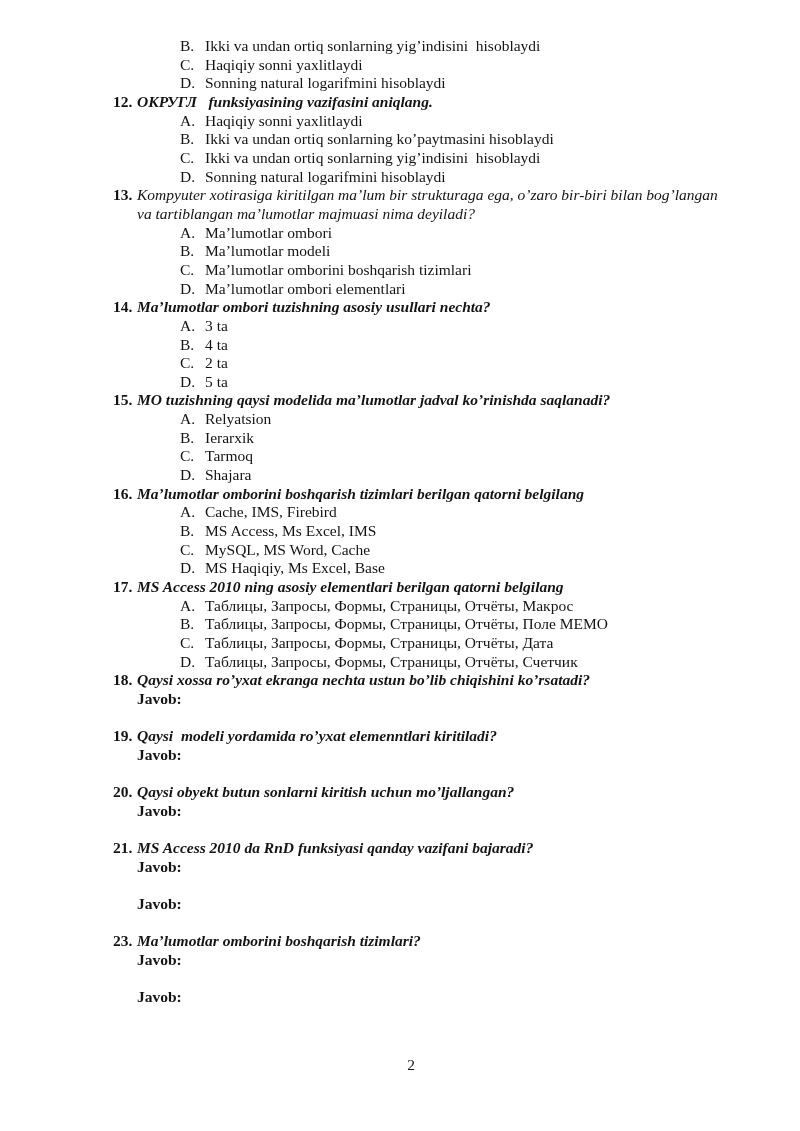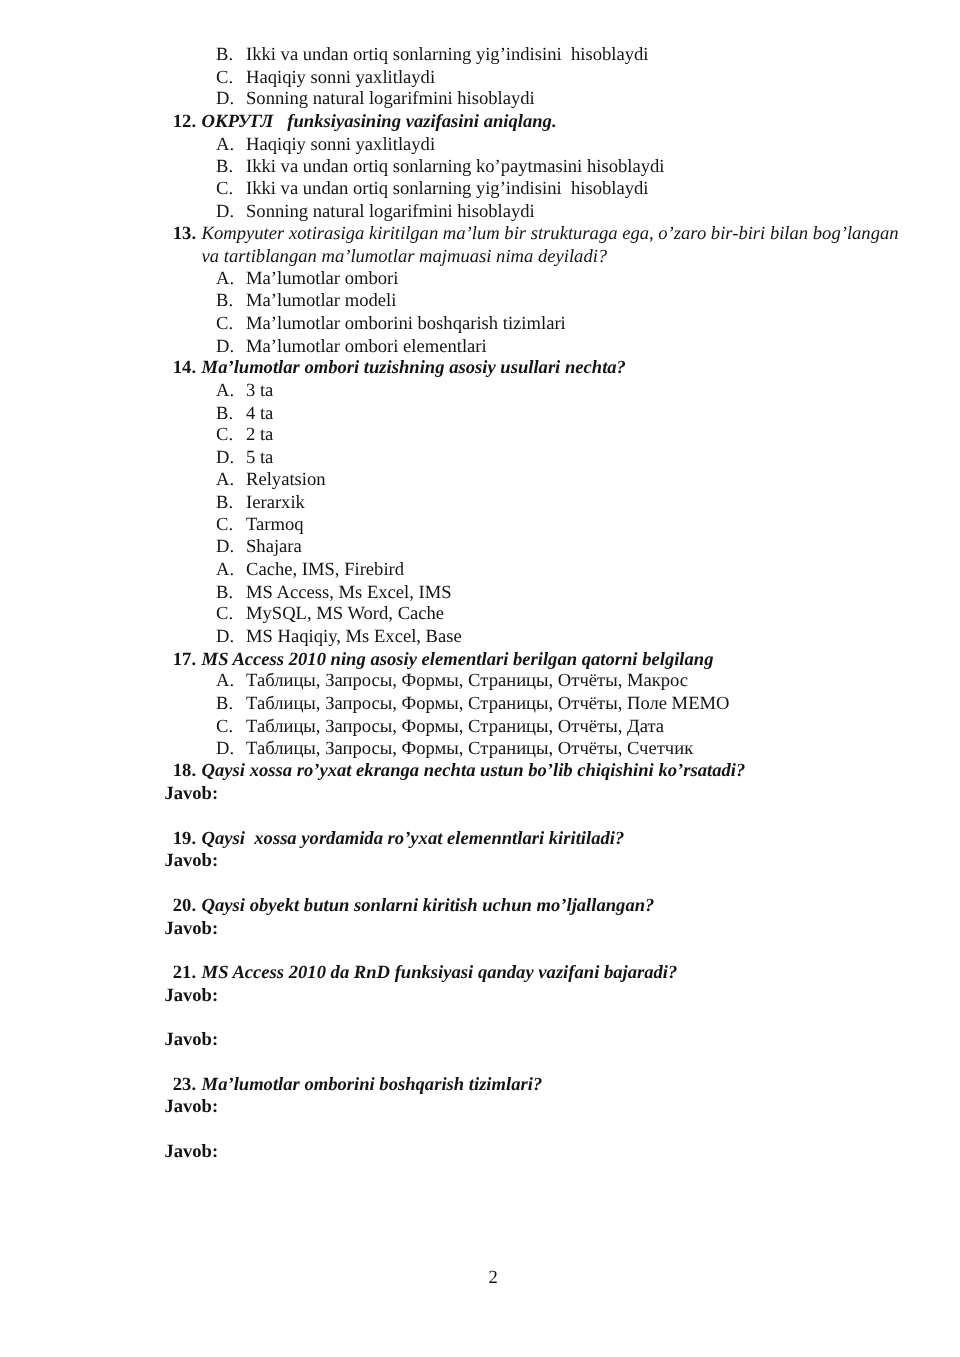--- a/index.html
+++ b/index.html
@@ -14,21 +14,21 @@
   .page {
     position: absolute; inset: 0;
     font-size: 15.5px;
     line-height: 18.65px;
   }
   .content {
     position: absolute;
     top: 37px; left: 113px;
     width: 640px;
   }
-  .q-row { display: flex; margin-left: 31px; }
+  .q-row { display: flex; }
   .q-num {
     flex: 0 0 24px;
     font-weight: bold;
     white-space: pre;
   }
   .q-body { flex: 1 1 auto; min-width: 0; font-style: italic; }
   .q-line { white-space: pre; }
   .q-bold .q-line { font-weight: bold; }
   .opt-row { display: flex; padding-left: 67px; }
   .opt-letter { flex: 0 0 25px; white-space: pre; }
@@ -135,38 +135,50 @@
           <div class="opt-row">
             <span class="opt-letter">C.</span>
             <span class="opt-text">2 ta</span>
           </div>
           <div class="opt-row">
             <span class="opt-letter">D.</span>
             <span class="opt-text">5 ta</span>
           </div>
         </div>
         <div class="q-block q-bold">
+          <div class="q-row">
+            <span class="q-num">15.</span>
+            <div class="q-body">
+              <div class="q-line">MO tuzishning qaysi modelida ma’lumotlar jadval ko’rinishda saqlanadi?</div>
+            </div>
+          </div>
           <div class="opt-row">
             <span class="opt-letter">A.</span>
             <span class="opt-text">Relyatsion</span>
           </div>
           <div class="opt-row">
             <span class="opt-letter">B.</span>
             <span class="opt-text">Ierarxik</span>
           </div>
           <div class="opt-row">
             <span class="opt-letter">C.</span>
             <span class="opt-text">Tarmoq</span>
           </div>
           <div class="opt-row">
             <span class="opt-letter">D.</span>
             <span class="opt-text">Shajara</span>
           </div>
         </div>
         <div class="q-block q-bold">
+          <div class="q-row">
+            <span class="q-num">16.</span>
+            <div class="q-body">
+              <div class="q-line">Ma’lumotlar omborini boshqarish tizimlari berilgan qatorni belgilang</div>
+            </div>
+          </div>
           <div class="opt-row">
             <span class="opt-letter">A.</span>
             <span class="opt-text">Cache, IMS, Firebird</span>
           </div>
           <div class="opt-row">
             <span class="opt-letter">B.</span>
             <span class="opt-text">MS Access, Ms Excel, IMS</span>
           </div>
           <div class="opt-row">
             <span class="opt-letter">C.</span>
@@ -208,21 +220,21 @@
               <div class="q-line">Qaysi xossa ro’yxat ekranga nechta ustun bo’lib chiqishini ko’rsatadi?</div>
             </div>
           </div>
           <div class="answer-row">Javob:</div>
           <div class="block-gap"></div>
         </div>
         <div class="q-block q-bold">
           <div class="q-row">
             <span class="q-num">19.</span>
             <div class="q-body">
-              <div class="q-line">Qaysi  xossa yordamida ro’yxat elemenntlari kiritiladi?</div>
+              <div class="q-line">Qaysi  modeli yordamida ro’yxat elemenntlari kiritiladi?</div>
             </div>
           </div>
           <div class="answer-row">Javob:</div>
           <div class="block-gap"></div>
         </div>
         <div class="q-block q-bold">
           <div class="q-row">
             <span class="q-num">20.</span>
             <div class="q-body">
               <div class="q-line">Qaysi obyekt butun sonlarni kiritish uchun mo’ljallangan?</div>

